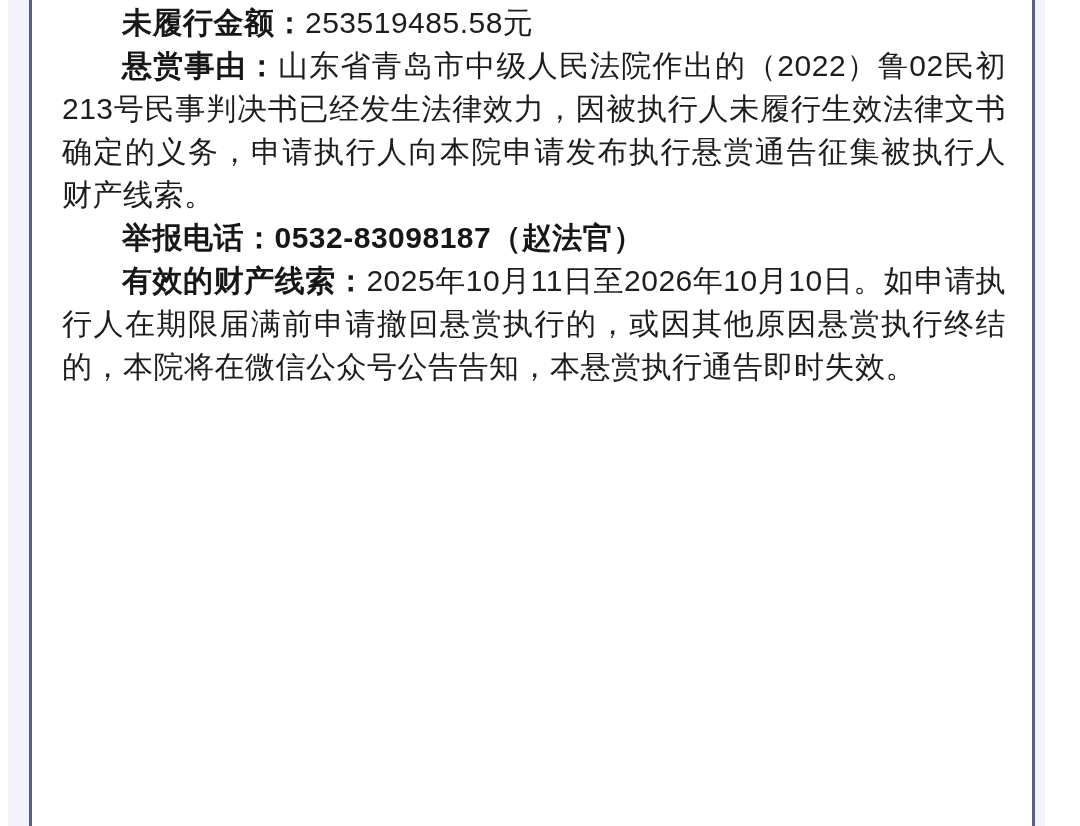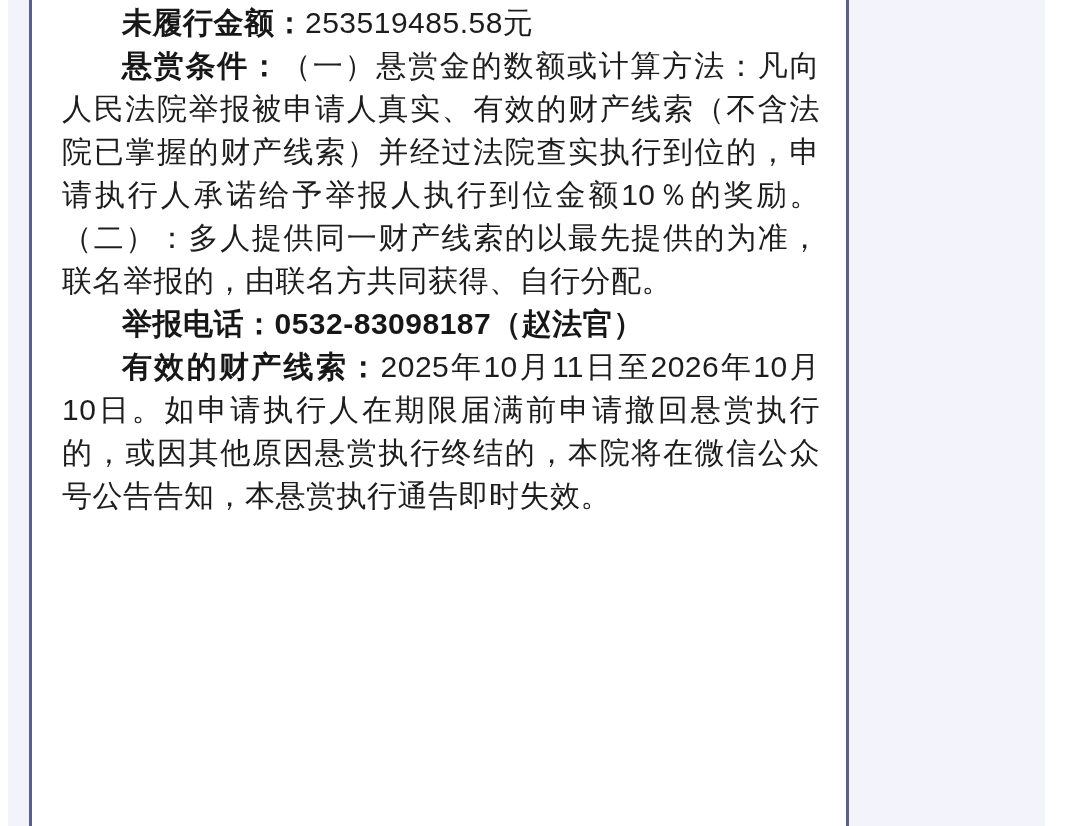--- a/index.html
+++ b/index.html
@@ -24,21 +24,21 @@
     top: 0;
     width: 1037px;
     height: 826px;
     background: #f3f4fb;
   }
   
   .doc-card {
     position: absolute;
     left: 29px;
     top: 0;
-    width: 820px;
+    width: 1006px;
     height: 826px;
     box-sizing: border-box;
     background: #ffffff;
     border-left: 3px solid #5a6087;
     border-right: 3px solid #5a6087;
   }
   .doc-body {
     box-sizing: border-box;
     width: 100%;
     height: 100%;
@@ -69,24 +69,24 @@
 <div class="stage">
   <div class="panel-band"></div>
   <div class="doc-card">
     <div class="doc-body">
 
       <p>
         <span class="seg-label">未履行金额：</span><span class="seg-body">253519485.58元</span>
       </p>
 
 
+      <p>
+        <span class="seg-label">悬赏事由：</span><span class="seg-body">山东省青岛市中级人民法院作出的（2022）鲁02民初213号民事判决书已经发生法律效力，因被执行人未履行生效法律文书确定的义务，申请执行人向本院申请发布执行悬赏通告征集被执行人财产线索。</span>
+      </p>
 
-      <p>
-        <span class="seg-label">悬赏条件：</span><span class="seg-body">（一）悬赏金的数额或计算方法：凡向人民法院举报被申请人真实、有效的财产线索（不含法院已掌握的财产线索）并经过法院查实执行到位的，申请执行人承诺给予举报人执行到位金额10％的奖励。（二）：多人提供同一财产线索的以最先提供的为准，联名举报的，由联名方共同获得、自行分配。</span>
-      </p>
 
 
       <p>
         <span class="seg-label">举报电话：0532-83098187（赵法官）</span><span class="seg-body"></span>
       </p>
 
       <p>
         <span class="seg-label">有效的财产线索：</span><span class="seg-body">2025年10月11日至2026年10月10日。如申请执行人在期限届满前申请撤回悬赏执行的，或因其他原因悬赏执行终结的，本院将在微信公众号公告告知，本悬赏执行通告即时失效。</span>
       </p>
 

